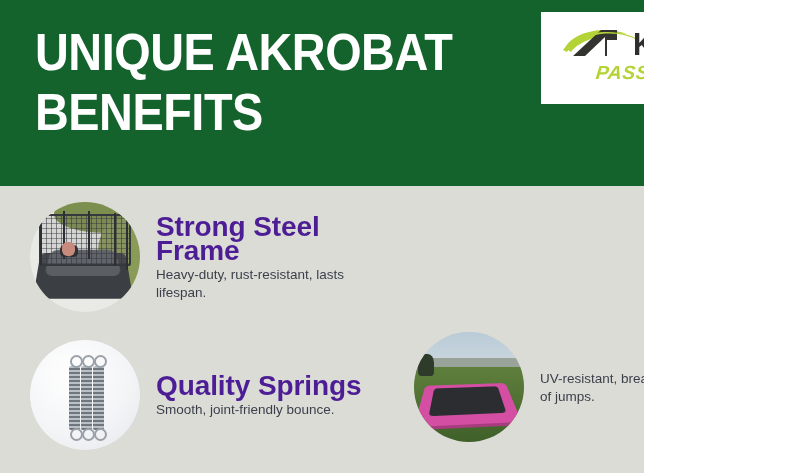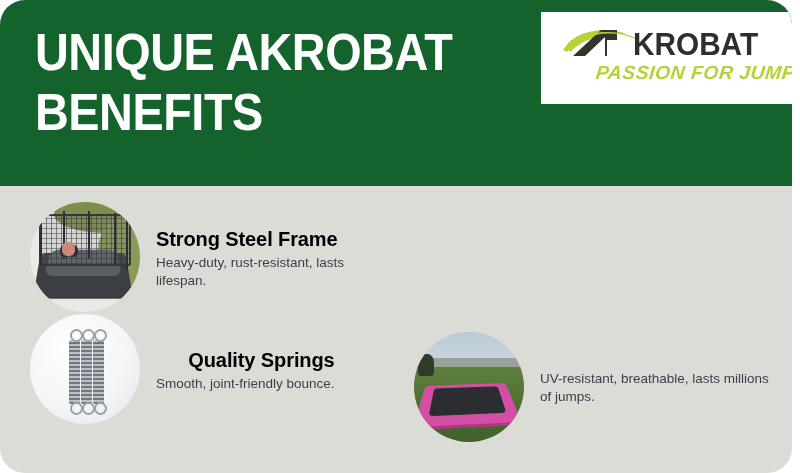--- a/index.html
+++ b/index.html
@@ -6,25 +6,24 @@
     margin: 0;
     padding: 0;
     background: #ffffff;
   }
   body {
     font-family: "Liberation Sans", sans-serif;
   }
 
   .infographic {
     position: relative;
-    width: 792px;
+    width: 644px;
     height: 473px;
     overflow: hidden;
     background: #dcdcd7;
-    border-radius: 25px;
   }
 
   
   .header-band {
     position: absolute;
     left: 0;
     top: 0;
     width: 800px;
     height: 186px;
     background: #14632c;
@@ -114,44 +113,44 @@
 
   .benefit {
     position: absolute;
     display: flex;
     align-items: center;
     width: 380px;
   }
 
   .benefit-0 { left: 30px;  top: 16px;  }
   .benefit-1 { left: 414px; top: 16px;  }
-  .benefit-2 { left: 30px;  top: 128px; text-align: right; }
+  .benefit-2 { left: 30px;  top: 154px; }
   .benefit-3 { left: 414px; top: 146px; }
 
   .benefit-thumb {
     position: relative;
     flex: 0 0 auto;
     width: 110px;
     height: 110px;
     border-radius: 50%;
     overflow: hidden;
     background: #cfcfca;
   }
 
   .benefit-text {
     margin-left: 16px;
     padding-top: 2px;
   }
 
   .benefit-title {
     font-family: "Liberation Sans Narrow", "Liberation Sans", sans-serif;
     font-weight: bold;
-    font-size: 20px;
+    font-size: 28px;
     line-height: 24px;
-    color: #000000;
+    color: #4c1d95;
     letter-spacing: -0.1px;
     margin-bottom: 3px;
   }
 
   .benefit-desc {
     font-family: "Liberation Sans", sans-serif;
     font-size: 13.5px;
     line-height: 18px;
     color: #3a3f4a;
     max-width: 232px;

